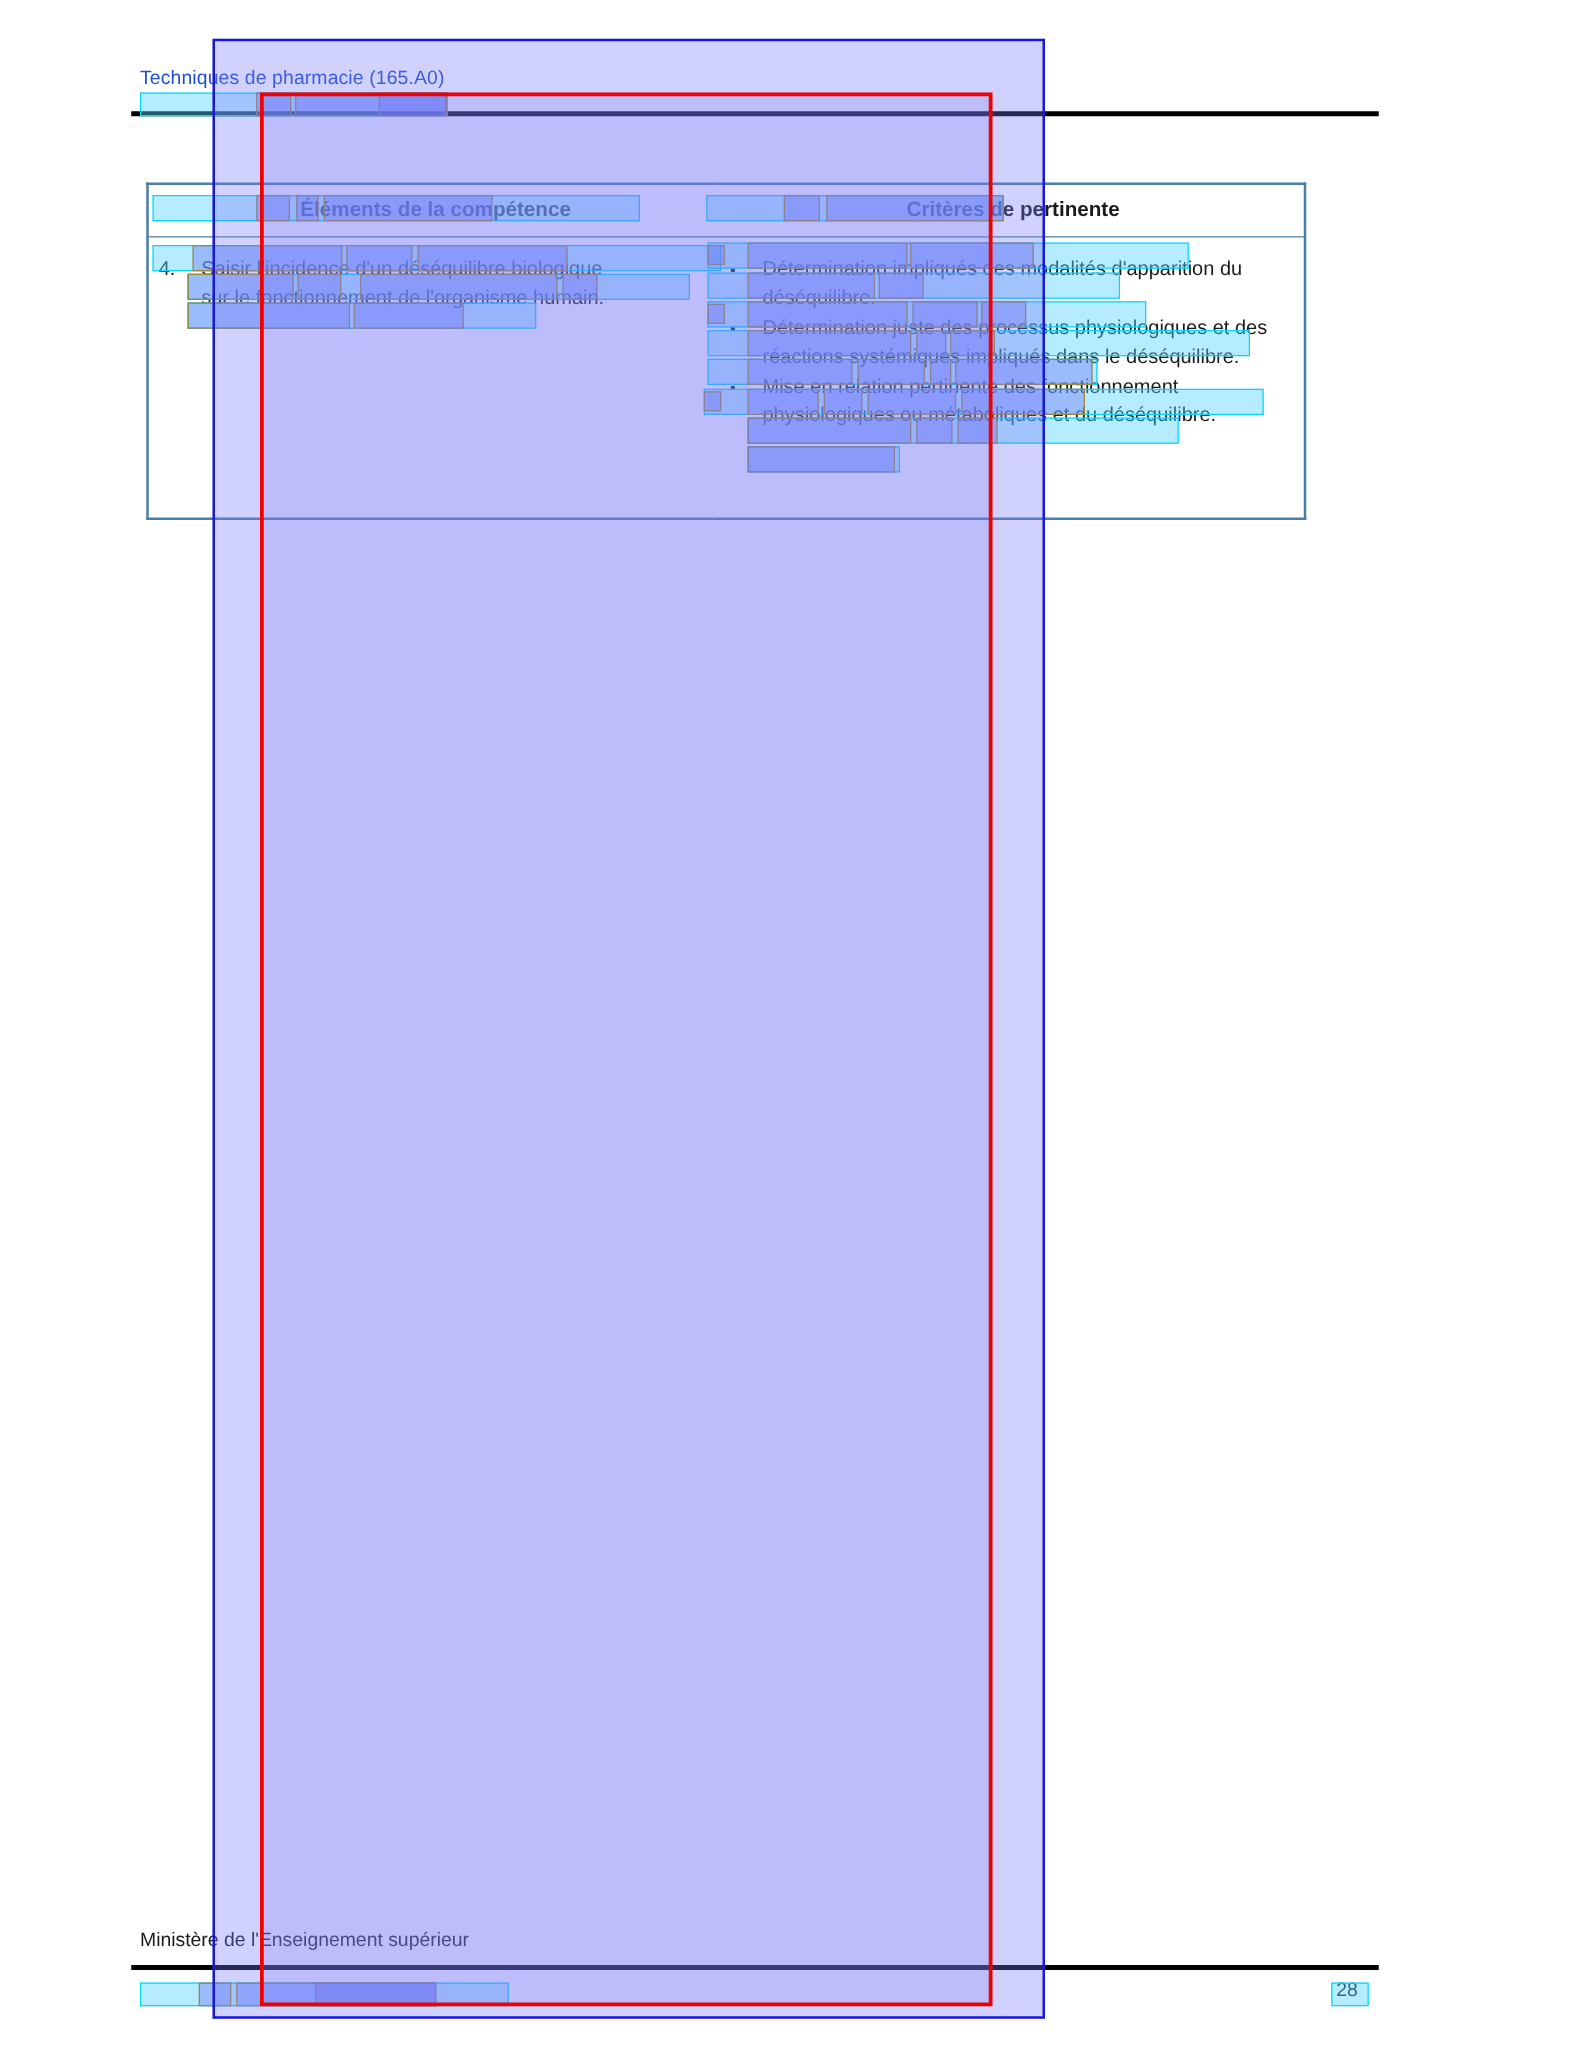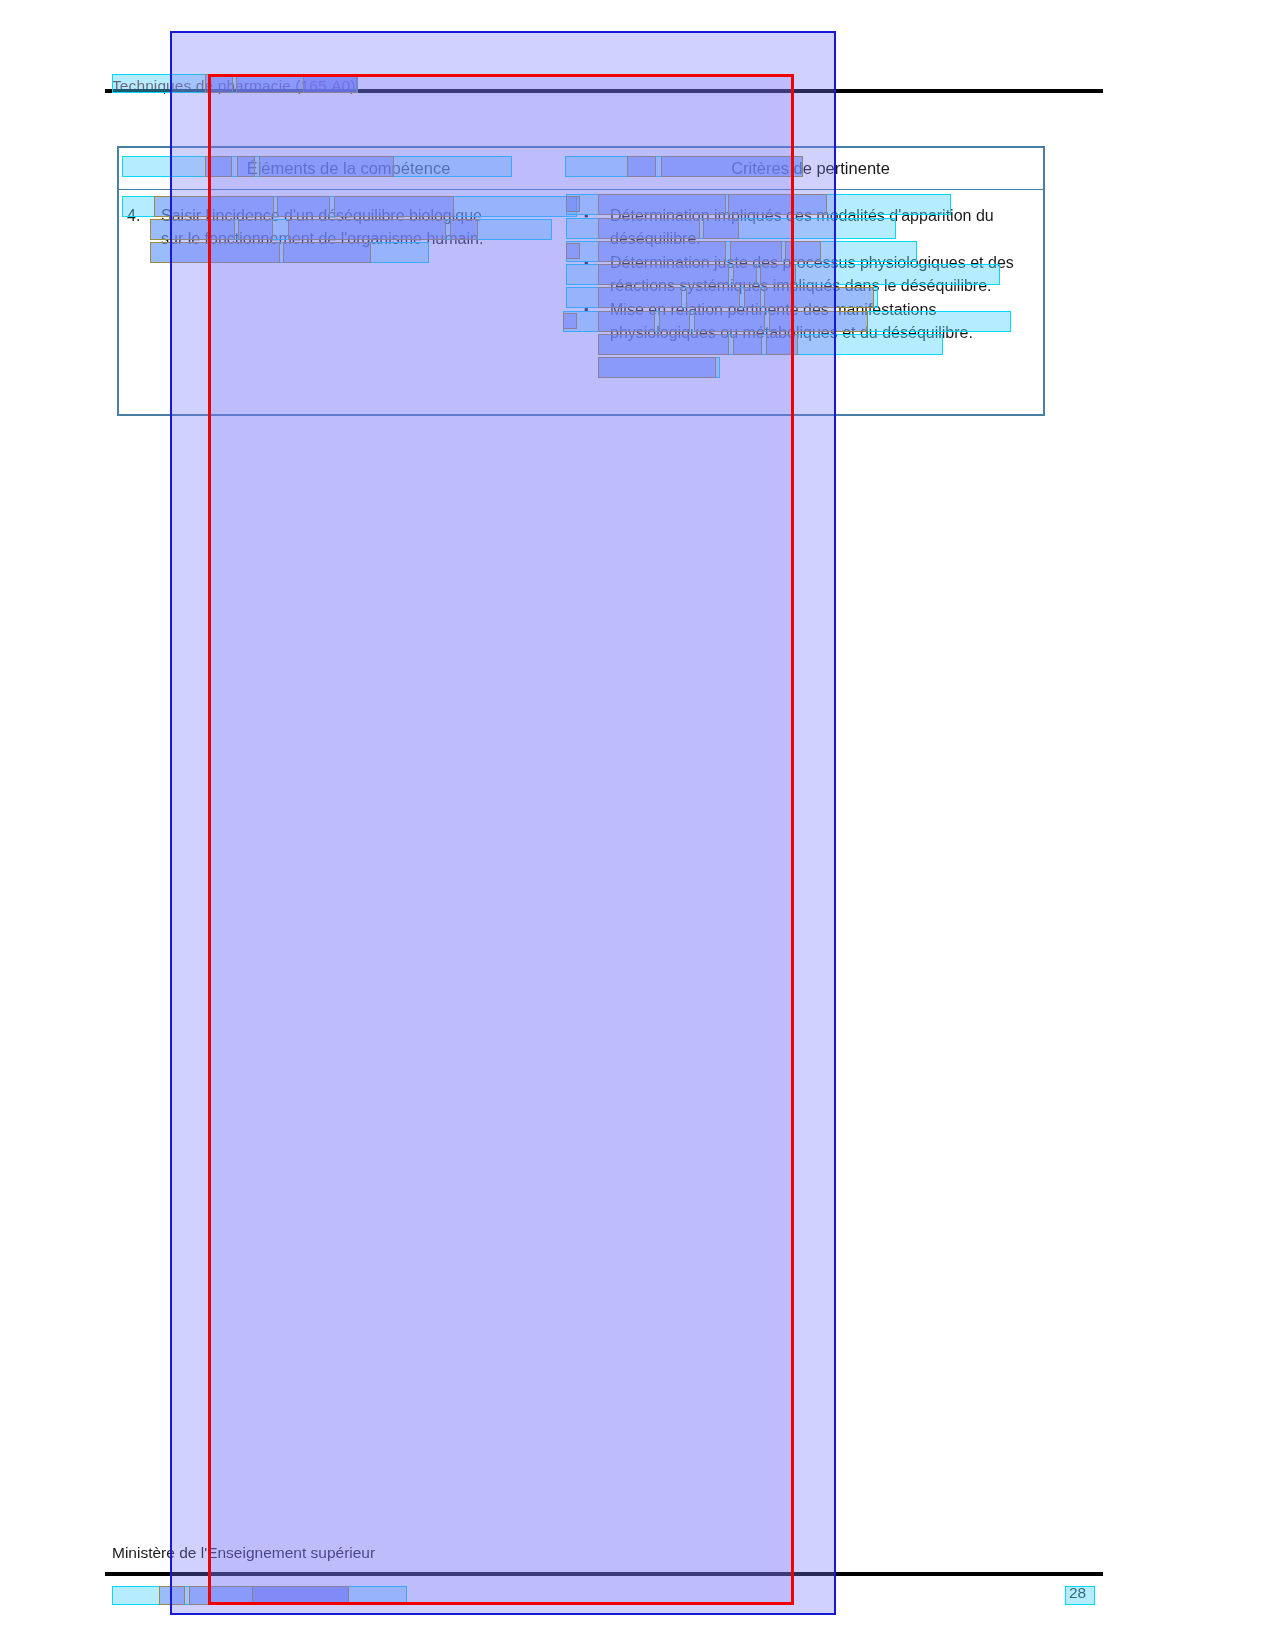--- a/index.html
+++ b/index.html
@@ -23,23 +23,23 @@
     position: absolute;
     left: 105px;
     top: 89px;
     width: 998px;
     height: 4px;
     background: #000000;
   }
   .header-text {
     position: absolute;
     left: 112px;
-    top: 77px;
+    top: 54px;
     font-size: 15.5px;
-    color: #7f1d1d;
+    color: #1d4ed8;
     white-space: nowrap;
     letter-spacing: 0.1px;
   }
 
   .footer-rule {
     position: absolute;
     left: 105px;
     top: 1572px;
     width: 998px;
     height: 4px;
@@ -73,21 +73,21 @@
     box-sizing: border-box;
   }
   .table-head-row {
     height: 42px;
   }
   .table-head-cell {
     border-bottom: 1px solid #4a7fa5;
     vertical-align: middle;
     padding: 0 0 0 8px;
     font-size: 16.5px;
-    font-weight: normal;
+    font-weight: bold;
     color: #1a1a1a;
     box-sizing: border-box;
   }
   .col-left  { width: 452px; }
   .col-right { width: 474px; }
 
   .table-body-cell {
     vertical-align: top;
     padding: 14px 6px 14px 8px;
     font-size: 16px;
@@ -220,21 +220,21 @@
               <li class="crit-item">
                 <span class="crit-bullet">▪</span>
                 <span class="crit-text">Détermination impliqués des modalités d'apparition du déséquilibre.</span>
               </li>
               <li class="crit-item">
                 <span class="crit-bullet">▪</span>
                 <span class="crit-text">Détermination juste des processus physiologiques et des réactions systémiques impliqués dans le déséquilibre.</span>
               </li>
               <li class="crit-item">
                 <span class="crit-bullet">▪</span>
-                <span class="crit-text">Mise en relation pertinente des manifestations physiologiques ou métaboliques et du déséquilibre.</span>
+                <span class="crit-text">Mise en relation pertinente des fonctionnement physiologiques ou métaboliques et du déséquilibre.</span>
               </li>
             </ul>
           </div>
         </td>
       </tr>
     </tbody>
   </table>
 
   <div class="footer-rule"></div>
   <div class="footer-text">Ministère de l'Enseignement supérieur</div>

